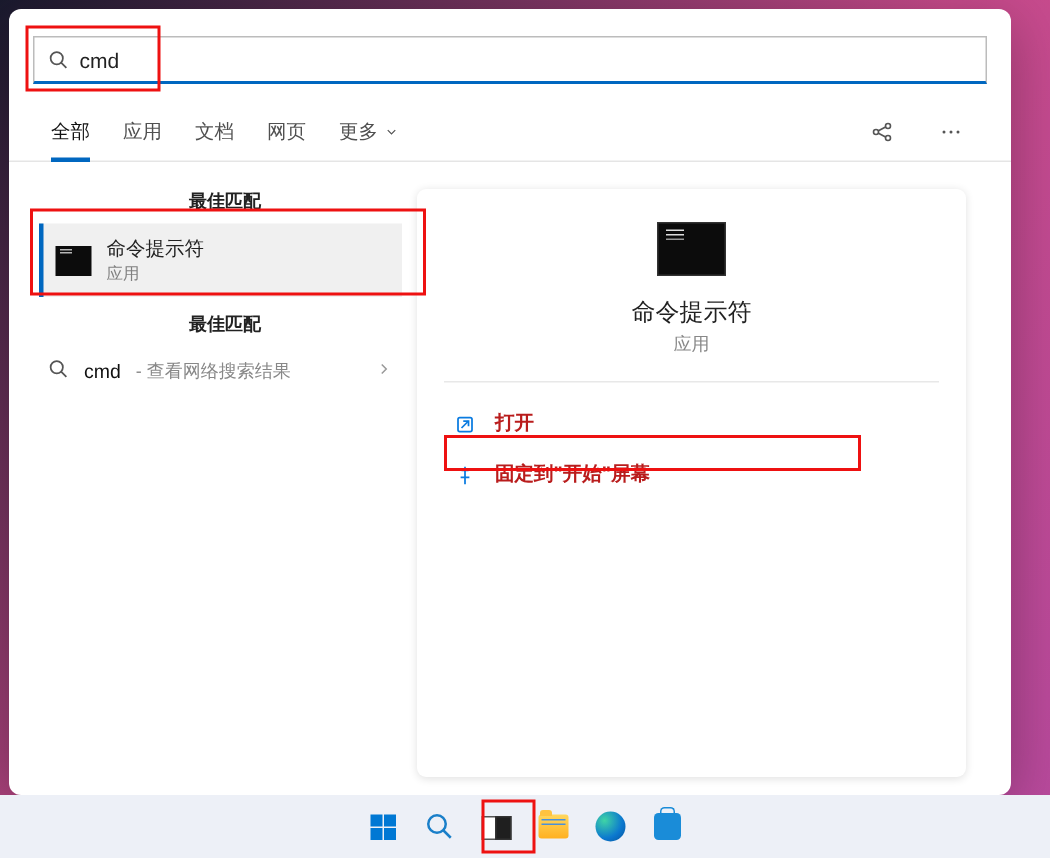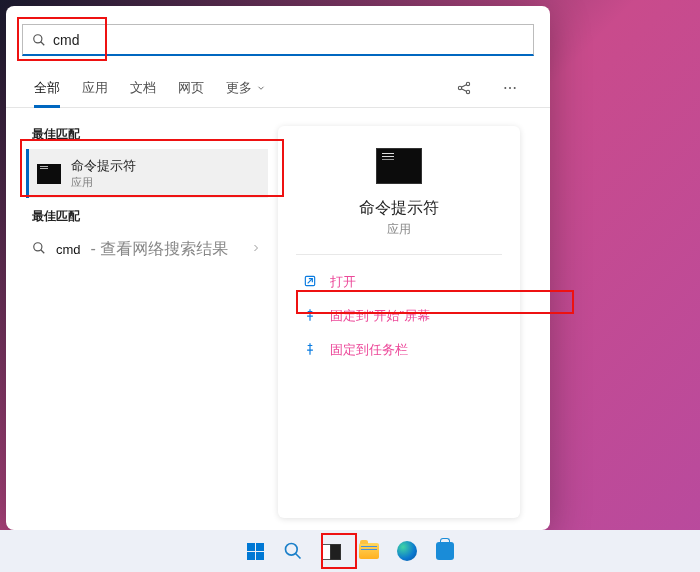--- a/index.html
+++ b/index.html
@@ -8,21 +8,21 @@
       height: 572px;
       font-family: "Segoe UI", "Microsoft YaHei", sans-serif;
       background: linear-gradient(135deg, #1a1a2e 0%, #c94b8c 50%, #b84a9e 100%);
       overflow: hidden;
       position: relative;
     }
     .search-panel {
       position: absolute;
       left: 6px;
       top: 6px;
-      width: 544px;
+      width: 668px;
       height: 524px;
       background: #fff;
       border-radius: 8px;
       box-shadow: 0 8px 40px rgba(0,0,0,0.3);
       display: flex;
       flex-direction: column;
     }
     .search-bar-wrap {
       padding: 18px 16px 12px 16px;
     }
@@ -103,20 +103,21 @@
     }
     .right-col {
       flex: 1;
       padding: 18px 30px 12px 0;
     }
     .section-header {
       font-size: 12px;
       color: #222;
       font-weight: 600;
       margin: 6px 0 6px 6px;
+      text-align: center;
     }
     .best-match {
       display: flex;
       align-items: center;
       padding: 8px;
       border-left: 3px solid #0067c0;
       background: #f0f0f0;
       margin-bottom: 10px;
       cursor: pointer;
     }
@@ -145,21 +146,21 @@
     .web-row {
       display: flex;
       align-items: center;
       padding: 8px 6px;
       gap: 10px;
       font-size: 13px;
       color: #222;
       cursor: pointer;
     }
     .web-row .term { color: #111; }
-    .web-row .dash { color: #888; font-size: 16px; }
+    .web-row .dash { color: #888; font-size: 12px; }
     .web-row .chev { margin-left: auto; color: #999; }
     .preview-card {
       background: #fff;
       border-radius: 6px;
       box-shadow: 0 1px 6px rgba(0,0,0,0.12);
       padding: 22px 18px 10px 18px;
       height: 100%;
     }
     .preview-top {
       display: flex;
@@ -186,26 +187,27 @@
       box-shadow: 0 3px 0 #ddd, 0 6px 0 #999;
     }
     .preview-title { font-size: 16px; color: #222; }
     .preview-sub { font-size: 12px; color: #888; margin-top: 2px; }
     .action-list {
       display: flex;
       flex-direction: column;
     }
     .action-row {
       display: flex;
-      align-items: flex-start;
+      align-items: flex-end;
       gap: 12px;
       padding: 8px 6px;
       font-size: 13px;
-      color: #ec4899;
+      color: #b91c1c;
       cursor: pointer;
+      font-weight: bold;
     }
     .act-icon {
       width: 16px;
       height: 16px;
       display: flex;
       align-items: center;
       justify-content: center;
       color: #0067c0;
       flex-shrink: 0;
     }
@@ -385,28 +387,20 @@
               <span>打开</span>
             </div>
             <div class="action-row">
               <span class="act-icon">
                 <svg width="14" height="14" viewBox="0 0 24 24" fill="none" stroke="#0a7be0" stroke-width="2">
                   <path d="M12 2 L12 14 M8 6 L16 6 M7 14 L17 14 M12 14 L12 22"></path>
                 </svg>
               </span>
               <span>固定到"开始"屏幕</span>
             </div>
-            <div class="action-row">
-              <span class="act-icon">
-                <svg width="14" height="14" viewBox="0 0 24 24" fill="none" stroke="#0a7be0" stroke-width="2">
-                  <path d="M12 2 L12 14 M8 6 L16 6 M7 14 L17 14 M12 14 L12 22"></path>
-                </svg>
-              </span>
-              <span>固定到任务栏</span>
-            </div>
           </div>
         </div>
       </div>
     </div>
   </div>
 
   <div class="taskbar">
     <div class="tb-item">
       <div class="win-logo">
         <span></span>

